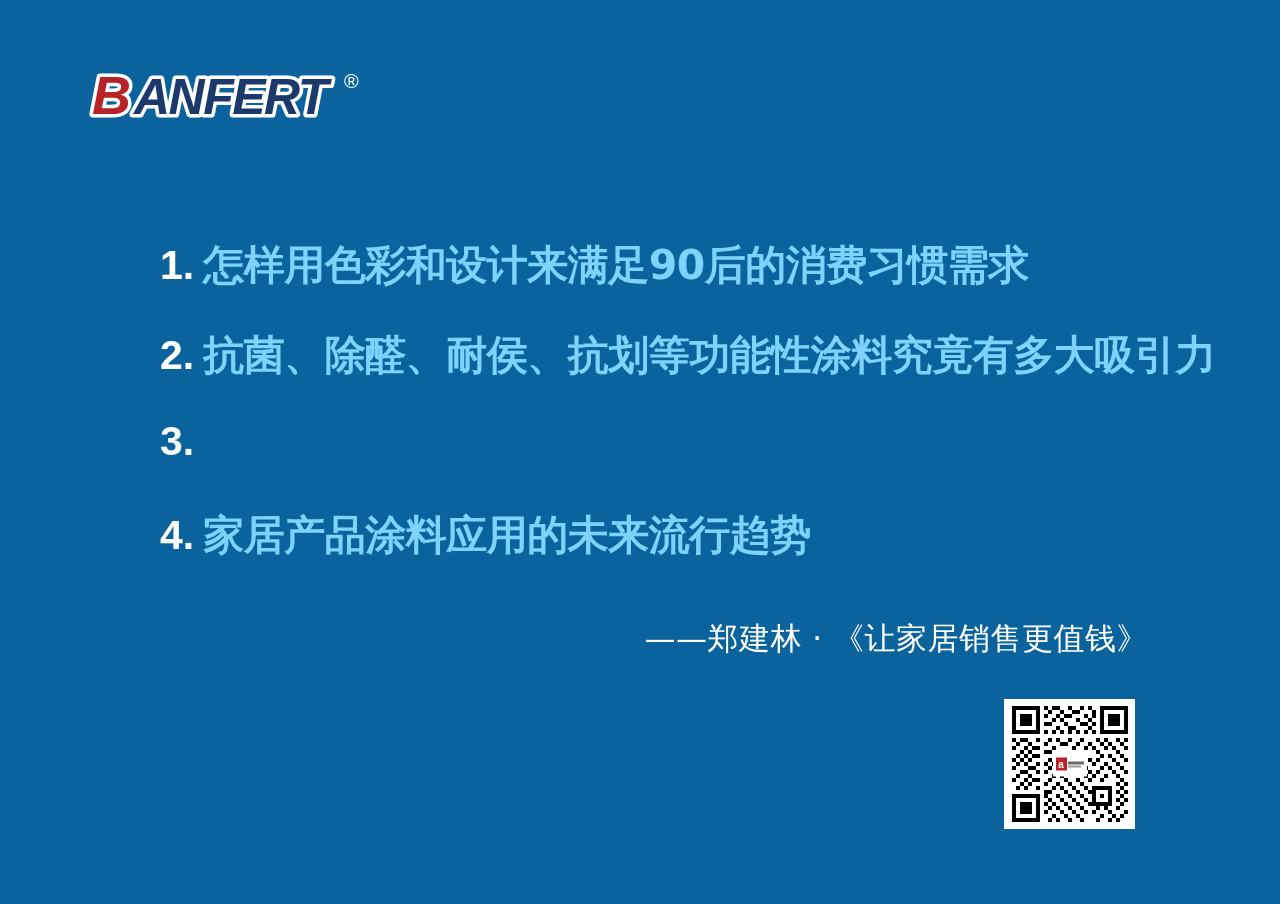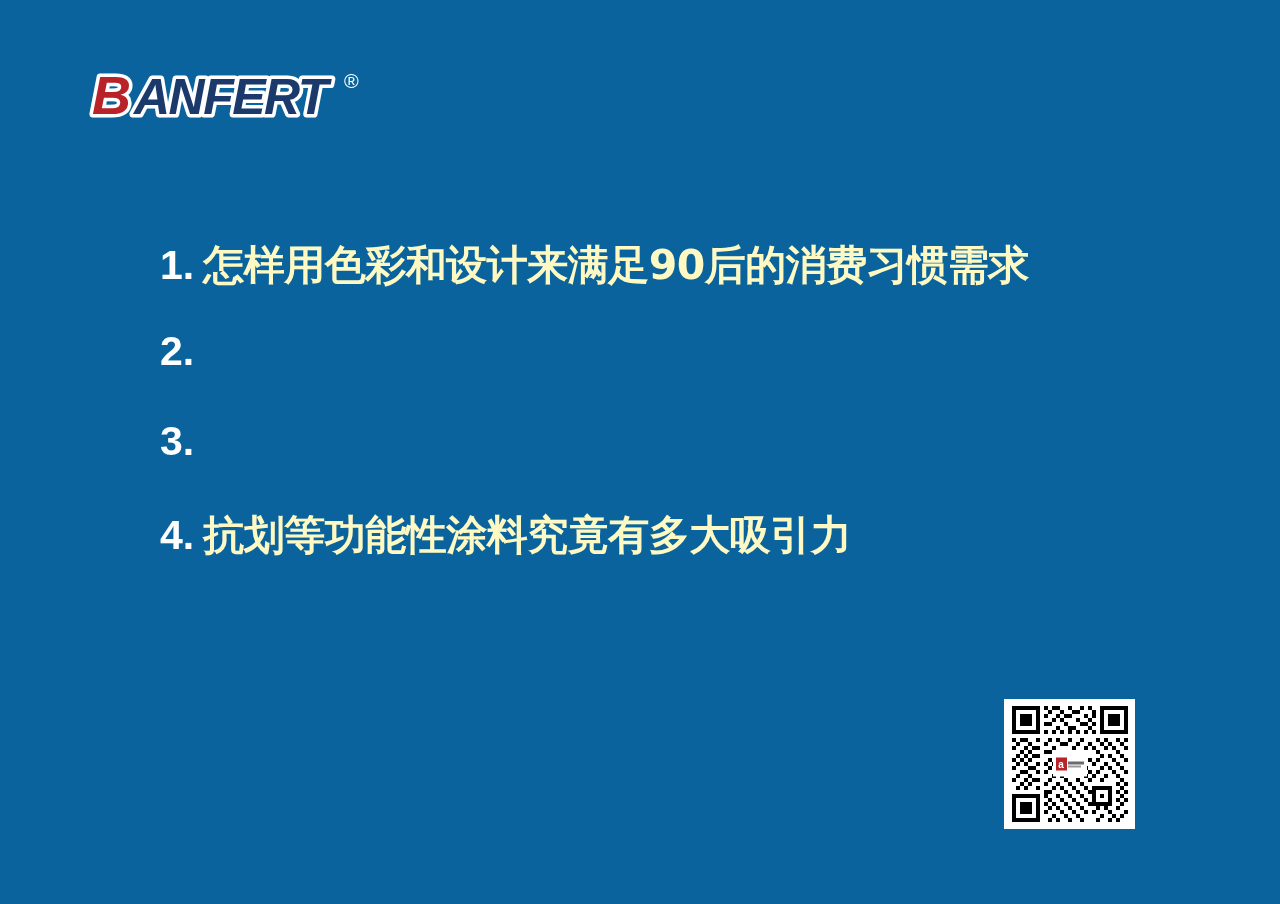--- a/index.html
+++ b/index.html
@@ -70,21 +70,21 @@
   }
   .agenda-num {
     color: #ffffff;
     font-size: 41px;
     font-weight: bold;
     font-family: "Liberation Sans", "DejaVu Sans", sans-serif;
     letter-spacing: 0px;
     padding-right: 9px;
   }
   .agenda-text {
-    color: #fef9c3;
+    color: #7dd3fc;
     font-size: 41px;
     font-weight: bold;
     font-family: "DejaVu Sans", "Liberation Sans", sans-serif;
     letter-spacing: -0.5px;
     text-align: right;
   }
 
   
   #attribution {
     position: absolute;
@@ -183,33 +183,35 @@
 
   <div id="agenda">
 
     <div class="agenda-row">
       <span class="agenda-num">1.</span>
       <span class="agenda-text">怎样用色彩和设计来满足90后的消费习惯需求</span>
     </div>
 
     <div class="agenda-row">
       <span class="agenda-num">2.</span>
+      <span class="agenda-text">抗菌、除醛、耐侯、抗划等功能性涂料究竟有多大吸引力</span>
     </div>
 
     <div class="agenda-row">
       <span class="agenda-num">3.</span>
     </div>
 
     <div class="agenda-row">
       <span class="agenda-num">4.</span>
-      <span class="agenda-text">抗划等功能性涂料究竟有多大吸引力</span>
+      <span class="agenda-text">家居产品涂料应用的未来流行趋势</span>
     </div>
 
   </div>
 
+  <div id="attribution">——郑建林 · 《让家居销售更值钱》</div>
 
   <div id="qr-block">
     <div id="qr-canvas">
       <svg viewBox="0 0 29 29" xmlns="http://www.w3.org/2000/svg" shape-rendering="crispEdges" aria-hidden="true">
         <rect width="29" height="29" fill="#ffffff"></rect>
         <g fill="#000000">
 
           <rect x="0" y="0" width="7" height="1"></rect>
             <rect x="0" y="6" width="7" height="1"></rect>
           <rect x="0" y="0" width="1" height="7"></rect>

